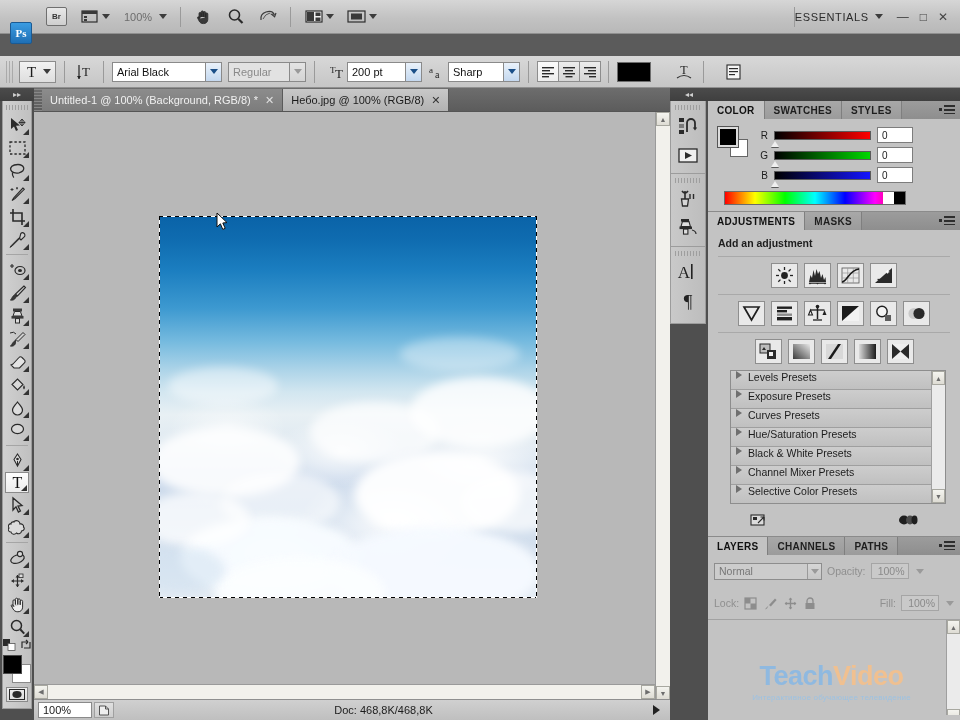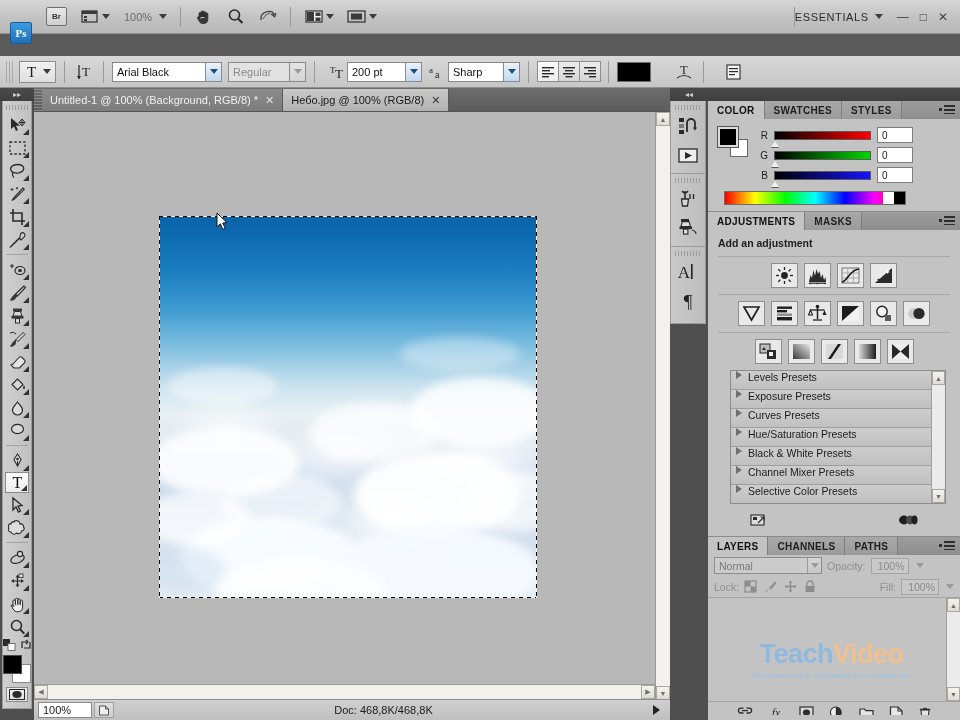--- a/index.html
+++ b/index.html
@@ -280,21 +280,21 @@
     height:19px;display:flex;gap:6px;padding-left:5px;
     font-size:10.5px;color:#1c1c1c;
     background:linear-gradient(#cdcdcd,#c0c0c0);
     border-bottom:1px solid #9f9f9f;
   }
   .pt-tri{ width:0;height:0;border-top:4px solid transparent;border-bottom:4px solid transparent;border-left:6px solid #6f6f6f; }
   .pscroll{ position:absolute;right:0;top:0;width:14px;bottom:0;background:#ebebeb;border-left:1px solid #9f9f9f; }
   .adj-footer{ height:22px;display:flex;align-items:center;justify-content:space-between;padding:0 34px 0 34px;margin-top:4px; }
 
   
-  .lay-row{ height:21px;display:flex;align-items:center;padding:0 6px;gap:5px; }
+  .lay-row{ height:21px;display:flex;align-items:center;padding:16px 6px;gap:5px; }
   .blendsel{ width:108px;height:17px;border:1px solid #8d8d8d;background:#cccccc;color:#777;
     font-size:10.5px;display:flex;align-items:center;padding-left:4px;position:relative; }
   .blendsel .arrow{ position:absolute;right:0;top:0;width:14px;height:15px;
     background:linear-gradient(#d6d6d6,#c6c6c6);border-left:1px solid #9a9a9a;display:flex;align-items:center;justify-content:center; }
   .mutelab{ font-size:10.5px;color:#8f8f8f; }
   .numbox{ width:38px;height:16px;border:1px solid #a5a5a5;background:#c9c9c9;color:#8a8a8a;
     font-size:10.5px;display:flex;align-items:center;justify-content:flex-end;padding-right:3px; }
   .lockicons{ display:flex;align-items:center;gap:7px;color:#8d8d8d; }
   .layerlist{ position:relative;height:104px;background:#c3c3c3;border-top:1px solid #a2a2a2;overflow:hidden; }
   .layeritem{ height:36px;display:flex;align-items:center;gap:6px;padding:0 6px;

